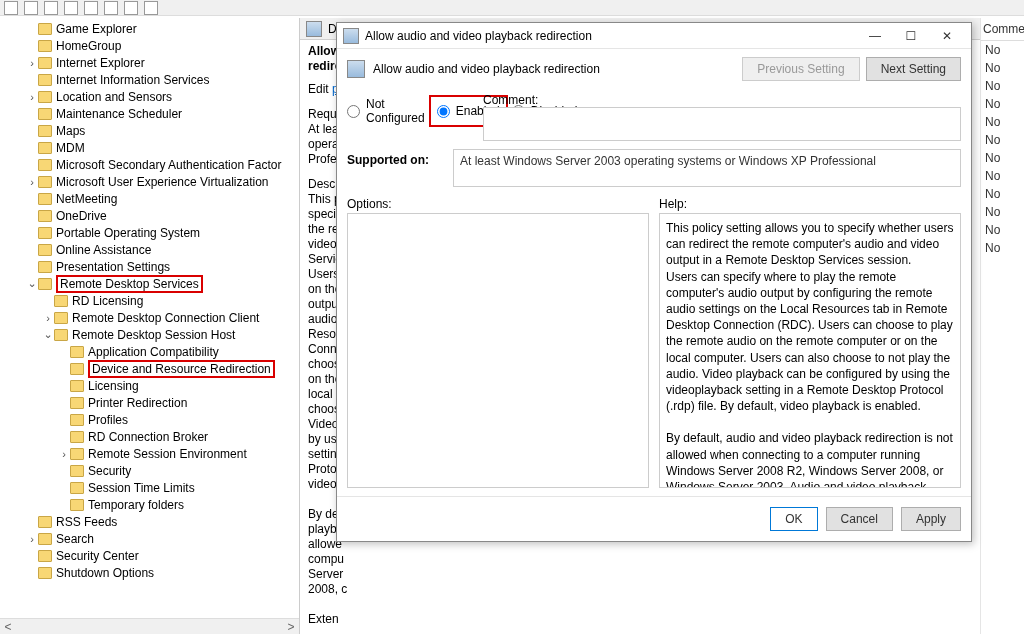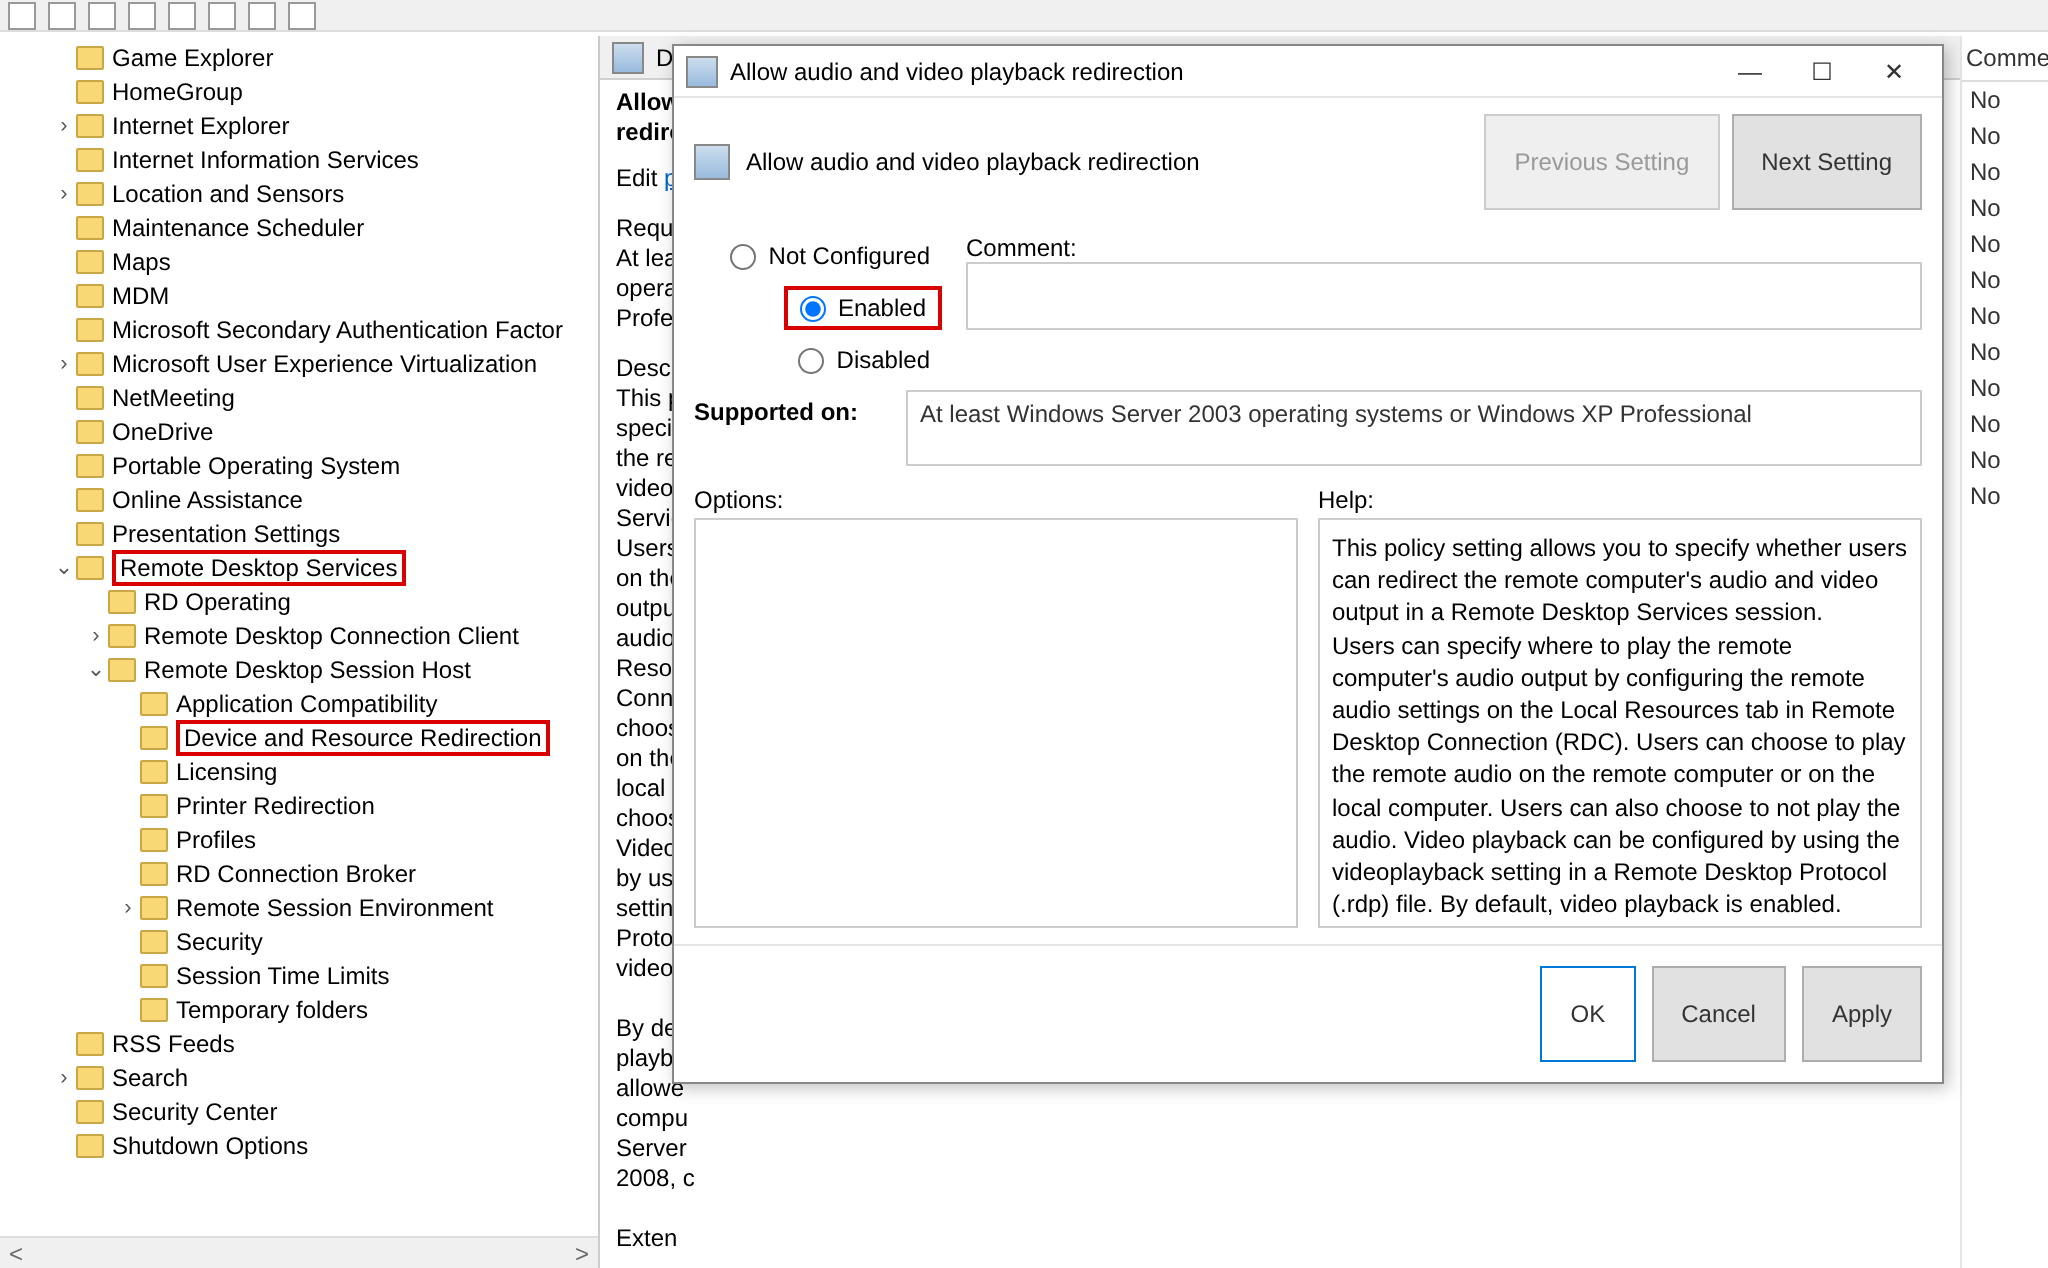--- a/index.html
+++ b/index.html
@@ -39,26 +39,26 @@
 
 
 .dialog { position:absolute; left:336px; top:22px; width:636px; height:520px; background:#fff; border:1px solid #888; box-shadow:2px 2px 8px rgba(0,0,0,.25); display:flex; flex-direction:column;}
 .dlg-title{height:26px;background:#fff;display:flex;align-items:center;padding:0 6px;border-bottom:1px solid #e5e5e5;}
 .dlg-title .ico{width:16px;height:16px;margin-right:6px;border:1px solid #888;background:linear-gradient(#cde,#9bd);}
 .dlg-title .t{flex:1;}
 .dlg-title .winbtn{width:36px;height:22px;display:flex;align-items:center;justify-content:center;color:#333;}
 .dlg-sub{display:flex;align-items:center;padding:8px 10px;gap:8px;}
 .dlg-sub .ico{width:18px;height:18px;border:1px solid #888;background:linear-gradient(#cde,#9bd);}
 .dlg-sub .btns{margin-left:auto;display:flex;gap:6px;}
-.btn{border:1px solid #adadad;background:#e1e1e1;padding:16px 14px;color:#333;}
+.btn{border:1px solid #adadad;background:#e1e1e1;padding:4px 14px;color:#333;}
 .btn:disabled{color:#999;background:#efefef;border-color:#ccc;}
 .btn.primary{border:1px solid #0078d7;background:#fff;}
 .dlg-body{flex:1;display:flex;flex-direction:column;padding:0 10px 8px 10px;overflow:hidden;}
 .cfg-row{display:flex;gap:18px;align-items:flex-start;margin-top:4px;}
-.radios{width:118px;display:flex;flex-direction:column;gap:10px;padding-top:4px;align-items:flex-end;}
+.radios{width:118px;display:flex;flex-direction:row;gap:10px;padding-top:4px;}
 .radio{display:flex;align-items:center;gap:6px;}
 .radio input{margin:0;}
 .hl-enabled{border:2px solid #d90000;padding:2px 6px;margin:-2px -6px;}
 .comment-box{flex:1;height:64px;border:1px solid #ccc;background:#fff;resize:none;padding:2px;}
 .support-row{display:flex;gap:10px;align-items:flex-start;margin:8px 0 6px 0;}
 .support-row .lbl{width:96px;text-align:left;padding-top:4px;font-weight:bold;}
 .support-box{flex:1;border:1px solid #ccc;padding:4px 6px;height:38px;background:#fff;color:#333;}
 .lower{flex:1;display:flex;gap:10px;overflow:hidden;margin-top:4px;}
 .lower .col{flex:1;display:flex;flex-direction:column;min-width:0;}
 .lower .col-lbl{margin-bottom:2px;}
@@ -162,21 +162,21 @@
         <span class="tree-label">Presentation Settings</span>
       </div>
       <div class="tree-row ind1">
         <span class="exp">⌄</span>
         <span class="folder-icon"></span>
         <span class="tree-label hl">Remote Desktop Services</span>
       </div>
       <div class="tree-row ind2">
         <span class="exp"></span>
         <span class="folder-icon"></span>
-        <span class="tree-label">RD Operating</span>
+        <span class="tree-label">RD Licensing</span>
       </div>
       <div class="tree-row ind2">
         <span class="exp">›</span>
         <span class="folder-icon"></span>
         <span class="tree-label">Remote Desktop Connection Client</span>
       </div>
       <div class="tree-row ind2">
         <span class="exp">⌄</span>
         <span class="folder-icon"></span>
         <span class="tree-label">Remote Desktop Session Host</span>

